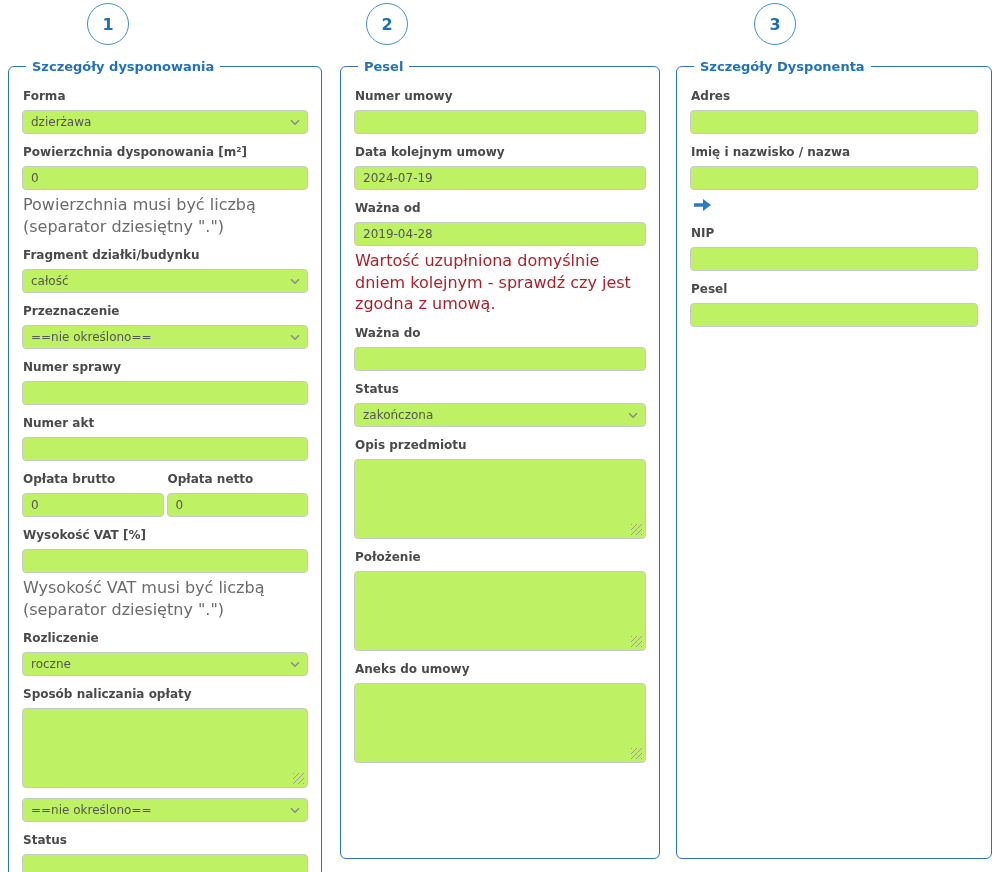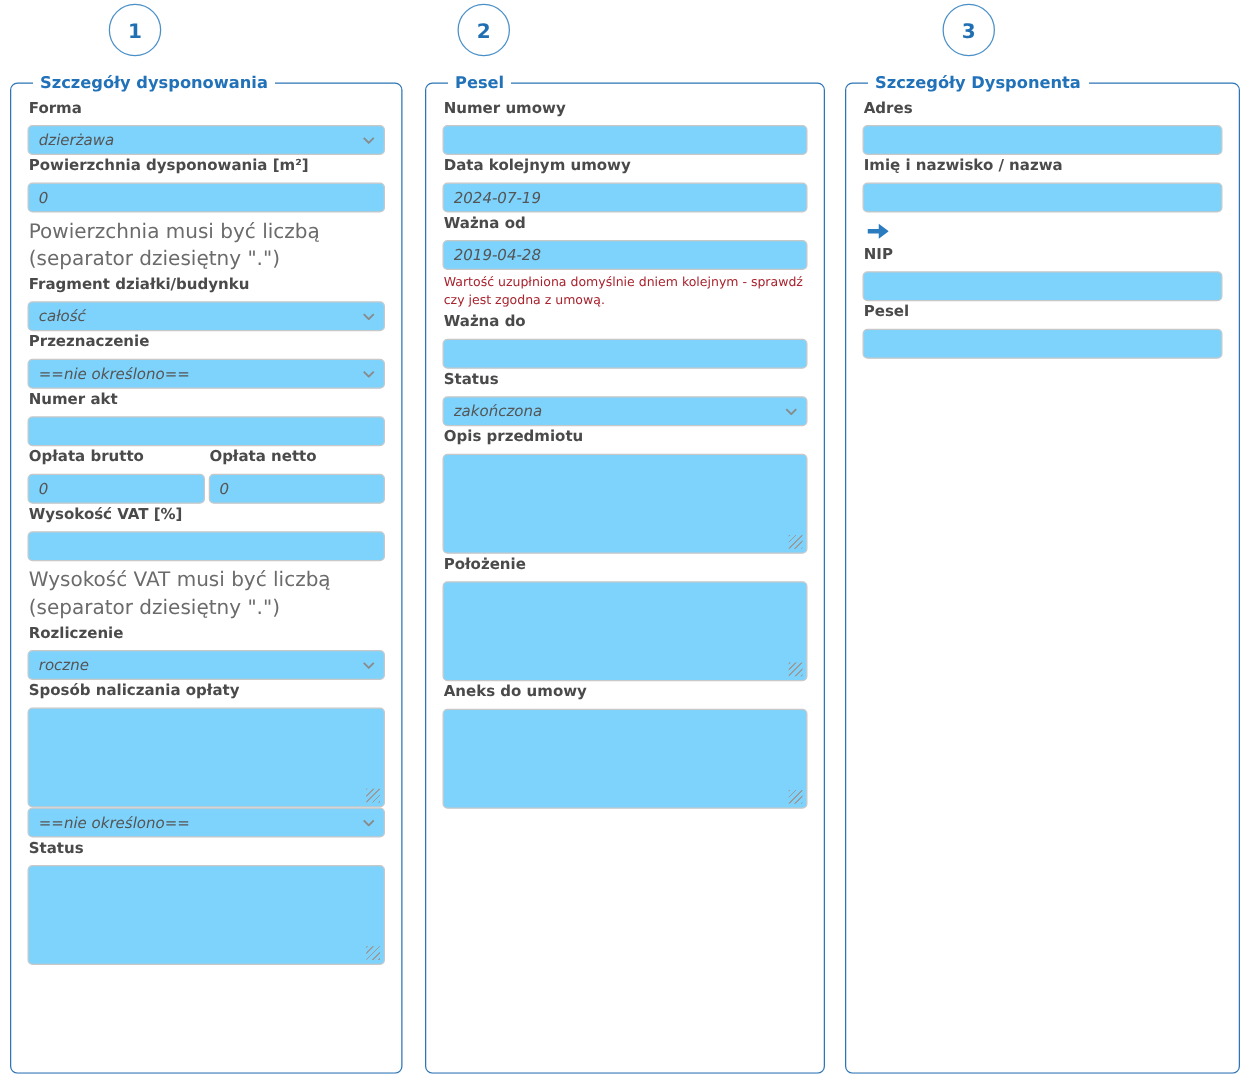--- a/index.html
+++ b/index.html
@@ -32,36 +32,35 @@
     border-radius: 6px;
     margin: 0; padding: 4px 13px 16px;
     min-height: 800px;
     background: #fff;
   }
   legend {
     color: #2272b9; font-weight: bold; font-size: 13px;
     padding: 0 6px; margin-left: 4px;
   }
 
-  .field { margin-top: 0; }
+  .field { margin-top: 10px; }
   .field > label, .twocol label {
     display: block; font-weight: bold; color: #4a4a4a;
     font-size: 12px; margin: 0 0 6px 1px; line-height: 16px;
   }
   input[type="text"], select, textarea {
     width: 100%;
     border: 1px solid #c8c8c8;
     border-radius: 4px;
-    background: #7dd3fc;
+    background: #bef264;
     color: #555;
     font-family: "DejaVu Sans", sans-serif;
     font-size: 12px;
     padding: 3px 8px;
     outline: none;
-    font-style: italic;
   }
   input[type="text"] { height: 24px; }
   select {
     height: 24px;
     -webkit-appearance: none; appearance: none;
     padding-right: 24px;
   }
   .selwrap { position: relative; }
   .selwrap .chev {
     position: absolute; right: 8px; top: 50%;
@@ -73,21 +72,21 @@
     background-image: repeating-linear-gradient(135deg, #9a9a9a 0, #9a9a9a 1px, transparent 1px, transparent 3.6px);
     background-repeat: no-repeat;
     background-position: right 3px bottom 3px;
     background-size: 11px 11px;
   }
   .help {
     color: #6b6b6b; font-size: 16px; line-height: 1.35;
     margin: 4px 0 2px 1px;
   }
   .warning {
-    color: #a8232e; font-size: 10px; line-height: 1.35;
+    color: #a8232e; font-size: 16px; line-height: 1.35;
     margin: 4px 0 2px 1px;
   }
   .twocol { display: flex; gap: 3px; justify-content: flex-end; }
   .twocol .sub { flex: 1; }
 
   .arrow-btn {
     display: inline-block; margin: 8px 0 0 4px;
     border: none; background: transparent; padding: 0;
     cursor: pointer; line-height: 0;
   }
@@ -145,20 +144,24 @@
             <option>==nie określono==</option>
           </select>
           <span class="chev">
             <svg width="10" height="6" viewBox="0 0 10 6">
                 <path d="M1 1l4 4 4-4" stroke="#8a8a8a" stroke-width="1.5" fill="none"></path>
               </svg>
           </span>
         </div>
       </div>
 
+      <div class="field">
+        <label>Numer sprawy</label>
+        <input type="text" value="" style="">
+      </div>
 
       <div class="field">
         <label>Numer akt</label>
         <input type="text" value="" style="">
       </div>
 
       <div class="field twocol">
         <div class="sub">
           <label>Opłata brutto</label>
           <input type="text" value="0" style="">

